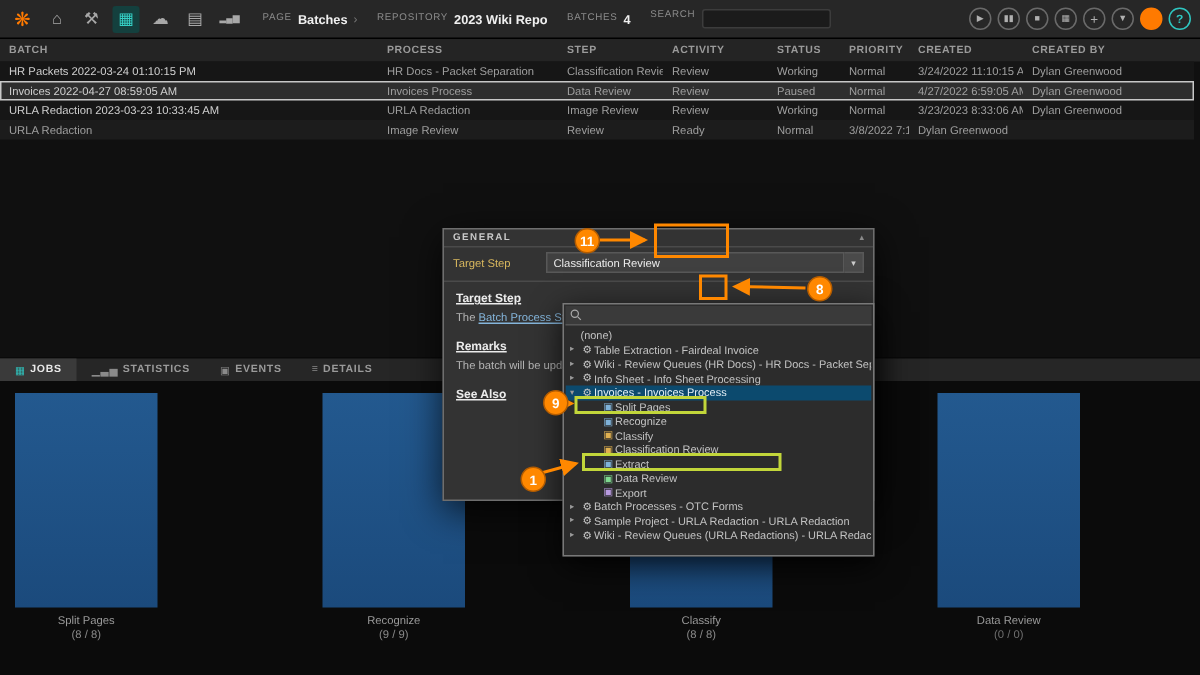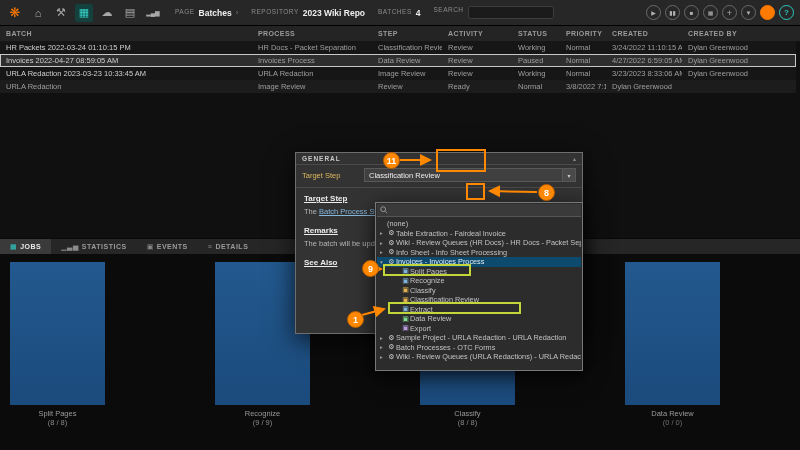--- a/index.html
+++ b/index.html
@@ -324,26 +324,26 @@
           <span class="tico green">▣</span>
           <span class="tlabel">Data Review</span>
         </div>
       <div class="titem lvl1">
           <span class="tico purple">▣</span>
           <span class="tlabel">Export</span>
         </div>
       <div class="titem">
           <span class="chev">▸</span>
           <span class="tico gear">⚙</span>
+          <span class="tlabel">Batch Processes - OTC Forms</span>
+        </div>
+      <div class="titem">
+          <span class="chev">▸</span>
+          <span class="tico gear">⚙</span>
           <span class="tlabel">Sample Project - URLA Redaction - URLA Redaction</span>
-        </div>
-      <div class="titem">
-          <span class="chev">▸</span>
-          <span class="tico gear">⚙</span>
-          <span class="tlabel">Batch Processes - OTC Forms</span>
         </div>
       <div class="titem">
           <span class="chev">▸</span>
           <span class="tico gear">⚙</span>
           <span class="tlabel">Wiki - Review Queues (URLA Redactions) - URLA Redaction Process</span>
         </div>
     </div>
   </div>
 
   <div class="cbox orange" style="left:436px;top:149px;width:50px;height:23px"></div>

